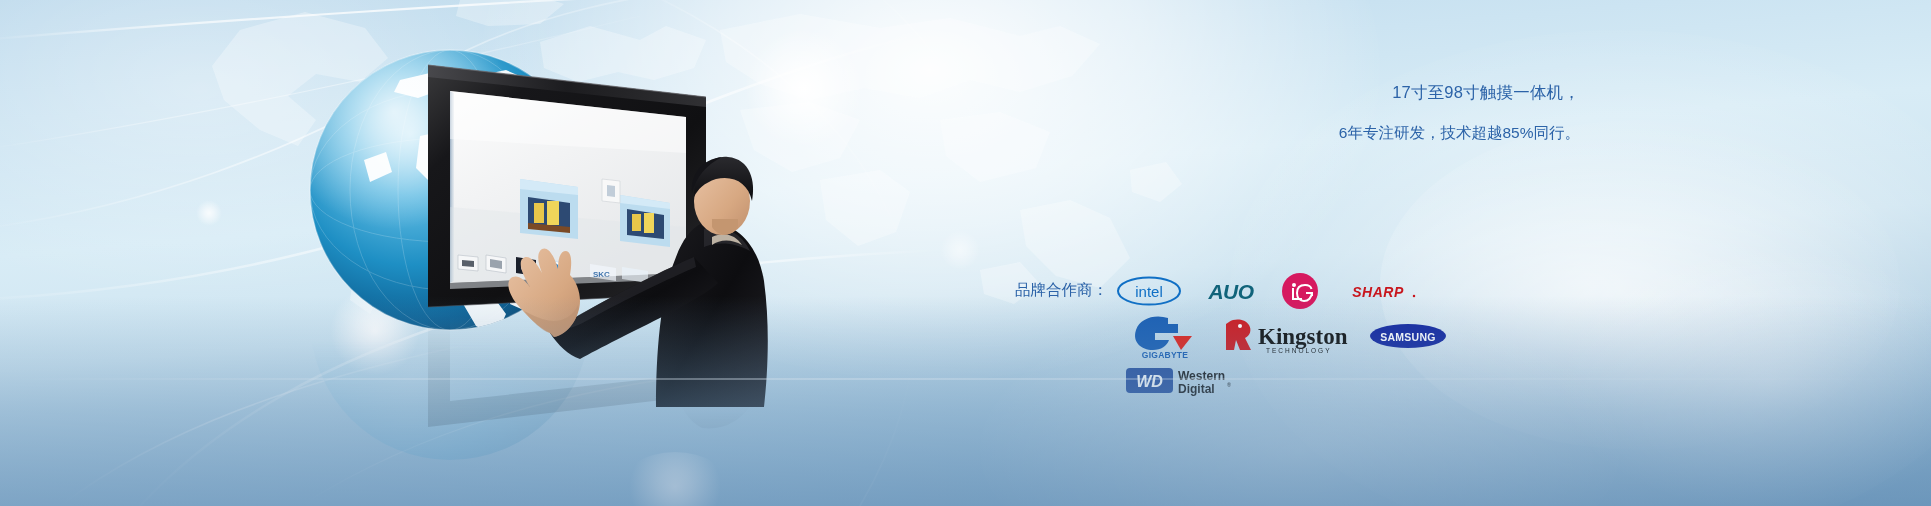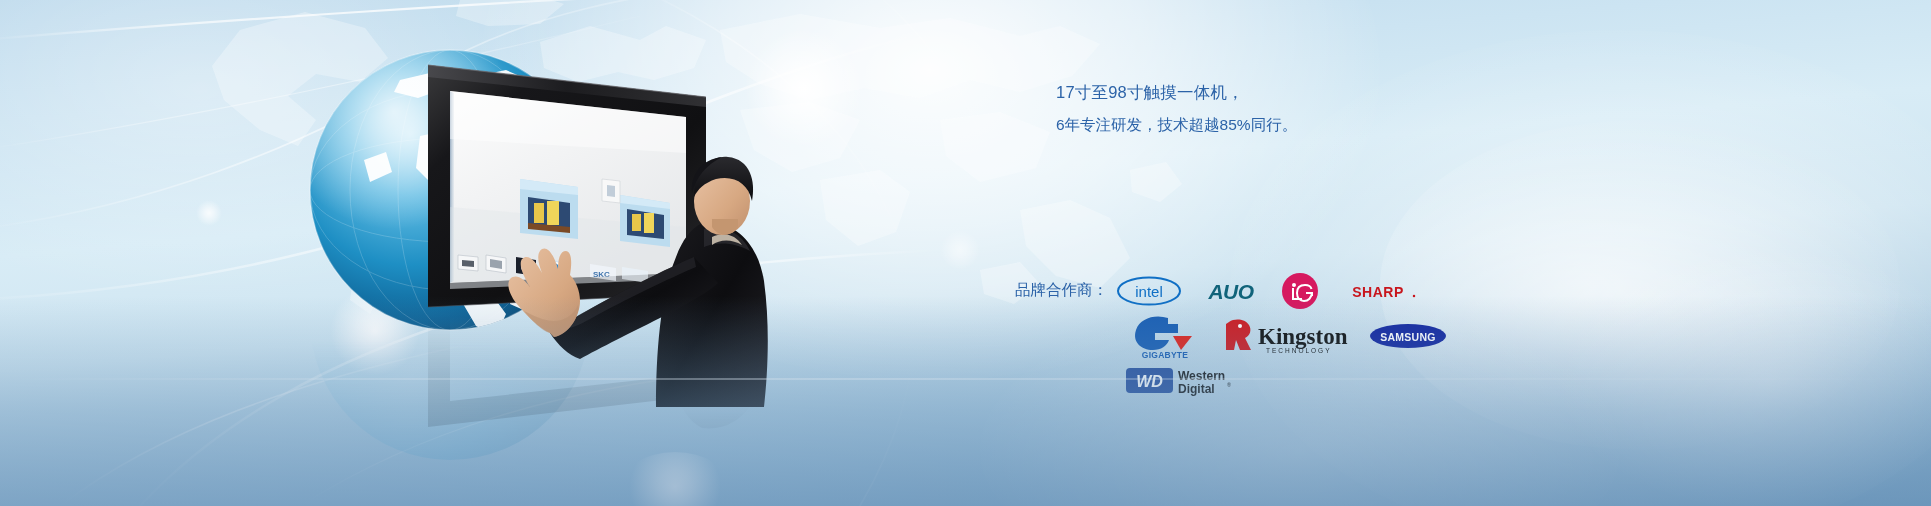--- a/index.html
+++ b/index.html
@@ -129,42 +129,43 @@
     opacity: 0.30;
     transform: scaleY(-1);
     pointer-events: none;
     -webkit-mask-image: linear-gradient(to top, rgba(0,0,0,0) 5%, rgba(0,0,0,0.85) 100%);
     mask-image: linear-gradient(to top, rgba(0,0,0,0) 5%, rgba(0,0,0,0.85) 100%);
   }
 
   
   .copy {
     position: absolute;
-    left: 1056px; top: 80px;
+    left: 1020px; top: 80px;
     width: 560px;
+    text-align: right;
   }
   .lead {
     color: #2c63a8;
     font-size: 16.5px;
     line-height: 25px;
     letter-spacing: 0.2px;
     white-space: nowrap;
   }
   .headline {
     margin-top: 10px;
     color: #1857a4;
     font-size: 48px;
     font-weight: bold;
     line-height: 56px;
     letter-spacing: 1px;
     white-space: nowrap;
     text-shadow: 0 1px 2px rgba(255,255,255,0.45);
   }
   .sub {
-    margin-top: 8px;
+    margin-top: 16px;
     color: #2c63a8;
     font-size: 15.5px;
     line-height: 24px;
     white-space: nowrap;
   }
 
   
   .partners {
     position: absolute;
     left: 1015px; top: 268px;
@@ -187,21 +188,21 @@
     display: flex;
     align-items: flex-end;
     justify-content: center;
     margin-right: 18px;
     pointer-events: none;
   }
 
   .logo-intel { width: 66px; height: 32px; }
   .logo-auo { width: 62px; height: 28px; }
   .logo-lg { width: 40px; height: 40px; }
-  .logo-sharp { width: 80px; height: 24px; }
+  .logo-sharp { width: 80px; height: 24px; font-style: italic; }
   .logo-gigabyte { width: 80px; height: 46px; }
   .logo-kingston { width: 128px; height: 42px; }
   .logo-samsung { width: 78px; height: 28px; }
   .logo-wd { width: 110px; height: 40px; }
 
   .sparkle {
     position: absolute;
     border-radius: 50%;
     background: radial-gradient(circle, rgba(255,255,255,1) 0%, rgba(255,255,255,0.7) 25%, rgba(255,255,255,0) 70%);
     pointer-events: none;

